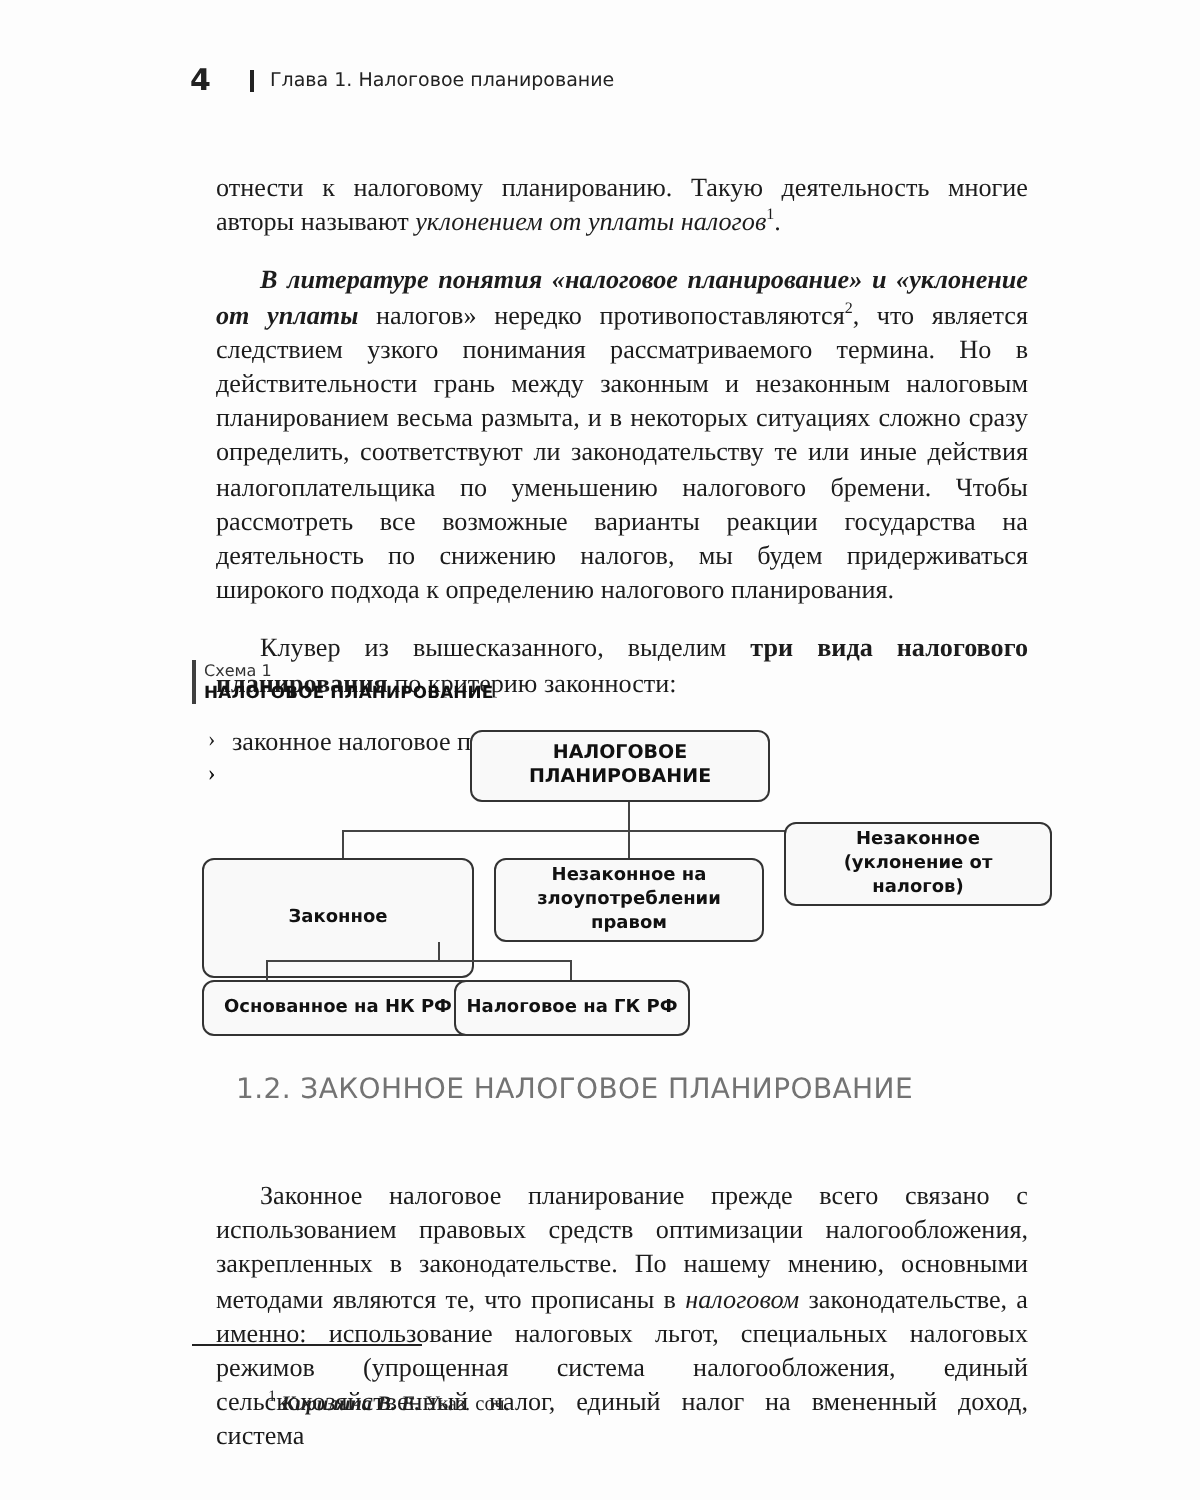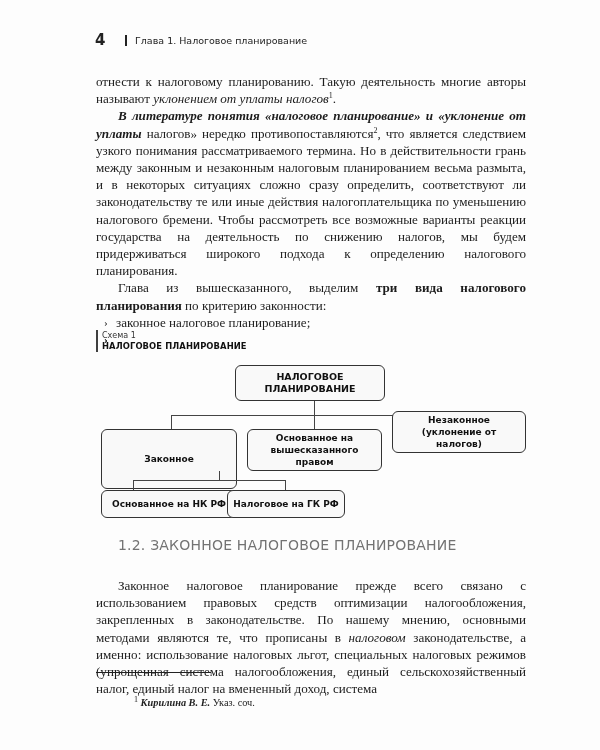--- a/index.html
+++ b/index.html
@@ -4,21 +4,21 @@
 <style>
   html, body { margin:0; padding:0; background:#ffffff; }
   body { width:600px; height:750px; position:relative; overflow:hidden; color:#1a1a1a; }
   .page { position:absolute; left:0; top:0; width:600px; height:750px; background:#fdfdfd; }
 
   .runhead { position:absolute; left:95px; top:31px; font-family:"DejaVu Sans", sans-serif; font-size:9.5px; color:#222; display:flex; align-items:center; }
   .runhead .pg { font-weight:bold; font-size:15px; width:30px; }
   .runhead .bar { display:inline-block; width:2px; height:11px; background:#222; margin-right:8px; }
 
   .body-text { position:absolute; left:96px; width:430px; font-family:"Liberation Serif", serif; font-size:13.1px; line-height:17.2px; text-align:justify; color:#1c1c1c; }
-  .body-text p { margin:0; }
+  .body-text p { margin:12px; }
   .indent { text-indent:22px; }
   .ital { font-style:italic; }
   .bolditem { font-weight:bold; }
   sup { font-size:8px; line-height:0; }
   .list { margin:0; padding:0; list-style:none; }
   .list li { padding-left:20px; position:relative; }
   .list li .mark { position:absolute; left:8px; top:0; font-size:11px; }
 
   .schema-label { position:absolute; left:96px; top:330px; font-family:"DejaVu Sans", sans-serif; border-left:2px solid #404040; padding-left:4px; line-height:11px; }
   .schema-label .small { font-size:8px; color:#333; }
@@ -40,21 +40,21 @@
 
   <div class="runhead">
     <span class="pg">4</span>
     <span class="bar"></span>
     <span>Глава 1. Налоговое планирование</span>
   </div>
 
   <div class="body-text" style="top:73px;">
     <p><span>отнести к налоговому планированию. Такую деятельность многие авторы на­зывают </span><span class="ital">уклонением от уплаты налогов</span><sup>1</sup><span>.</span></p>
     <p class="indent"><span class="ital" style="font-weight:bold;">В литературе понятия «налоговое планирование» и «уклонение от уплаты</span><span> налогов» нередко противопоставляются</span><sup>2</sup><span>, что является следствием узкого пони­мания рассматриваемого термина. Но в действительности грань между закон­ным и незаконным налоговым планированием весьма размыта, и в некоторых ситуациях сложно сразу определить, соответствуют ли законодательству те или иные действия налогоплательщика по уменьшению налогового бремени. Что­бы рассмотреть все возможные варианты реакции государства на деятельность по снижению налогов, мы будем придерживаться широкого подхода к опреде­лению налогового планирования.</span></p>
-    <p class="indent"><span>Глава из вышесказанного, выделим </span><span class="bolditem">три вида налогового планирования</span><span> по критерию законности:</span></p>
+    <p class="indent"><span>Клувер из вышесказанного, выделим </span><span class="bolditem">три вида налогового планирования</span><span> по критерию законности:</span></p>
     <ul class="list">
       <li><span class="mark">›</span><span>законное налоговое планирование;</span></li>
       <li><span class="mark">›</span></li>
       <li><span class="mark">›</span></li>
     </ul>
   </div>
 
   <div class="schema-label">
     <div class="small">Схема 1</div>
     <div class="big">НАЛОГОВОЕ ПЛАНИРОВАНИЕ</div>
@@ -62,21 +62,21 @@
 
   <div>
     <div class="box" style="left:235px; top:365px; width:150px; height:36px; font-size:9.5px;">НАЛОГОВОЕ ПЛАНИРОВАНИЕ</div>
 
     <div class="line" style="left:314px; top:401px; width:1px; height:29px;"></div>
     <div class="line" style="left:171px; top:415px; width:287px; height:1px;"></div>
     <div class="line" style="left:171px; top:415px; width:1px; height:15px;"></div>
     <div class="line" style="left:457px; top:415px; width:1px; height:15px;"></div>
 
     <div class="box" style="left:101px; top:429px; width:136px; height:60px;">Законное</div>
-    <div class="box" style="left:247px; top:429px; width:135px; height:42px; padding:0 12px;">Основанное на вышесказанного правом</div>
+    <div class="box" style="left:247px; top:429px; width:135px; height:42px; padding:0 12px;">Незаконное на злоупотреблении правом</div>
     <div class="box" style="left:392px; top:411px; width:134px; height:42px; padding:16px 8px;">Незаконное (уклонение от налогов)</div>
 
     <div class="line" style="left:219px; top:471px; width:1px; height:9px;"></div>
     <div class="line" style="left:133px; top:480px; width:153px; height:1px;"></div>
     <div class="line" style="left:133px; top:480px; width:1px; height:10px;"></div>
     <div class="line" style="left:285px; top:480px; width:1px; height:10px;"></div>
 
     <div class="box" style="left:101px; top:490px; width:136px; height:28px;">Основанное на НК РФ</div>
     <div class="box" style="left:227px; top:490px; width:118px; height:28px;">Налоговое на ГК РФ</div>
   </div>

